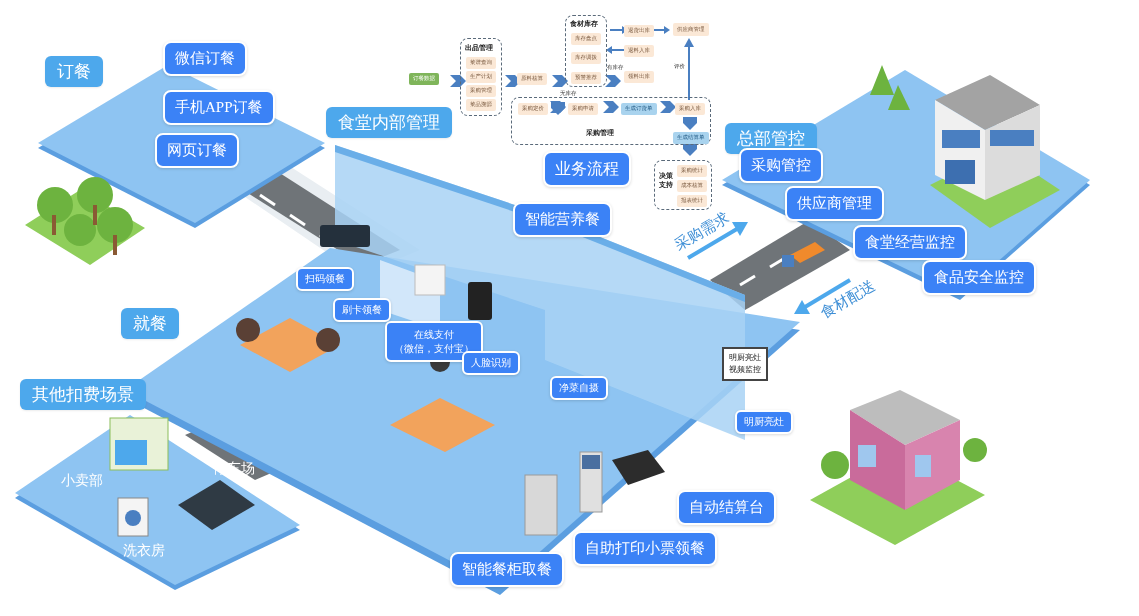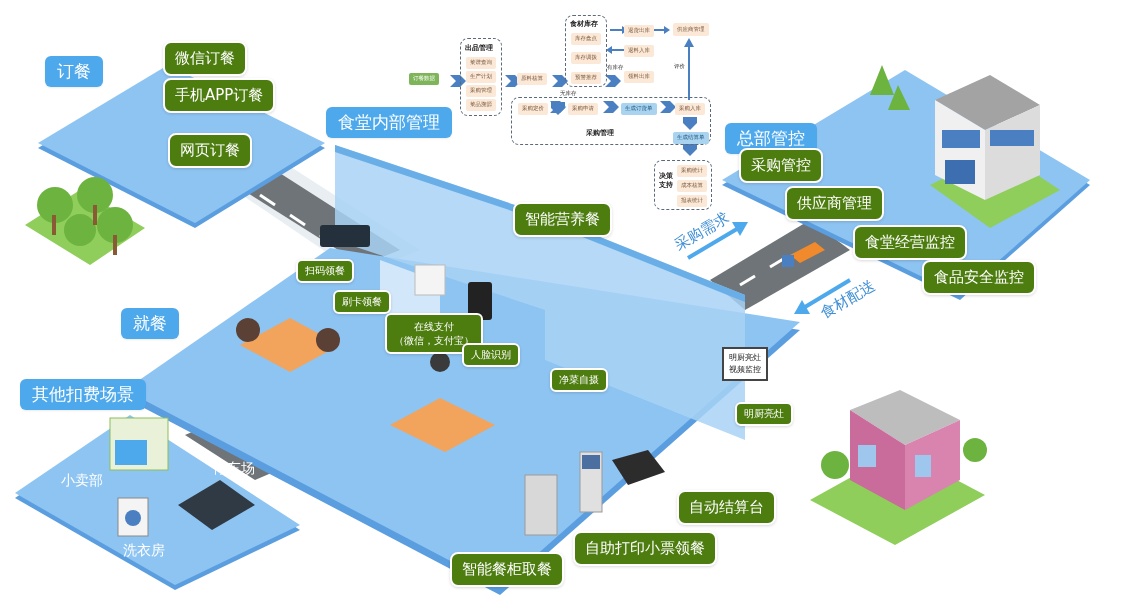--- a/index.html
+++ b/index.html
@@ -7,25 +7,25 @@
   body { position: relative; font-family: "DejaVu Sans", "Liberation Sans", sans-serif; }
   #stage { position: absolute; left: 0; top: 0; width: 1139px; height: 616px; }
   svg.bg { position: absolute; left: 0; top: 0; }
 
   .tag-blue {
     position: absolute; background: #4da8ec; color: #fff; border-radius: 6px;
     font-size: 17px; line-height: 1; padding: 7px 12px; white-space: nowrap;
     box-shadow: 0 1px 2px rgba(0,0,0,0.08);
   }
   .tag-orange {
-    position: absolute; background: #4d7c0f; color: #fff; border-radius: 8px;
+    position: absolute; background: #3b82f6; color: #fff; border-radius: 8px;
     border: 2px solid #fff; font-size: 15px; line-height: 1; padding: 8px 10px;
     white-space: nowrap; box-shadow: 0 1px 3px rgba(0,0,0,0.15);
   }
-  .tag-orange.sm { font-size: 10px; padding: 5px 7px; border-radius: 6px; }
+  .tag-orange.sm { font-size: 10px; padding: 5px 7px; border-radius: 6px; margin-top: 8px; }
   .tag-orange.two { text-align: center; line-height: 1.35; }
   .plain-white { position: absolute; color: #fff; font-size: 14px; white-space: nowrap; }
   .road-label { position: absolute; color: #3f8fd6; font-size: 15px; white-space: nowrap; }
 
   
   .fc-node {
     position: absolute; background: #fbe8d6; color: #7a5a40; font-size: 5.5px;
     line-height: 1; padding: 3px 4px; border-radius: 2px; white-space: nowrap; text-align: center;
   }
   .fc-node.green { background: #7fb55a; color: #fff; }
@@ -180,39 +180,40 @@
       <polygon points="622,26 628,30 622,34"></polygon>
       <line x1="652" y1="30" x2="664" y2="30" stroke="#4a7fc1" stroke-width="2"></line>
       <polygon points="664,26 670,30 664,34"></polygon>
       <line x1="612" y1="50" x2="624" y2="50" stroke="#4a7fc1" stroke-width="2"></line>
       <polygon points="612,46 606,50 612,54"></polygon>
     </g>
   </svg>
 
   <div class="tag-blue" style="left:45px;top:56px;">订餐</div>
   <div class="tag-orange" style="left:163px;top:41px;">微信订餐</div>
-  <div class="tag-orange" style="left:163px;top:78px;">手机APP订餐</div>
-  <div class="tag-orange" style="left:168px;top:133px;">网页订餐</div>
+  <div class="tag-orange" style="left:163px;top:90px;font-family:Liberation Serif, serif;">手机APP订餐</div>
+  <div class="tag-orange" style="left:155px;top:133px;">网页订餐</div>
 
   <div class="tag-blue" style="left:326px;top:107px;">食堂内部管理</div>
   <div class="tag-orange sm" style="left:296px;top:259px;">扫码领餐</div>
   <div class="tag-orange sm" style="left:333px;top:290px;">刷卡领餐</div>
   <div class="tag-orange sm two" style="left:385px;top:313px;">
     <div>在线支付</div>
     <div>（微信，支付宝）</div>
   </div>
   <div class="tag-orange sm" style="left:462px;top:343px;">人脸识别</div>
   <div class="tag-orange" style="left:513px;top:202px;">智能营养餐</div>
   <div class="tag-orange sm" style="left:550px;top:368px;">净菜自摄</div>
   <div class="tag-orange sm" style="left:735px;top:402px;">明厨亮灶</div>
   <div class="monitor-screen" style="left:722px;top:347px;">
     <div>明厨亮灶</div>
     <div>视频监控</div>
   </div>
 
+  <div class="tag-orange" style="left:543px;top:151px;font-size:16px;">业务流程</div>
 
   <div>
     <div class="fc-node green" style="left:409px;top:73px;">订餐数据</div>
 
     <div class="fc-group" style="left:460px;top:38px;width:42px;height:78px;"></div>
     <div class="fc-title" style="left:465px;top:43px;">出品管理</div>
     <div class="fc-node" style="left:466px;top:57px;">菜谱查询</div>
     <div class="fc-node" style="left:466px;top:71px;">生产计划</div>
     <div class="fc-node" style="left:466px;top:85px;">采购管理</div>
     <div class="fc-node" style="left:466px;top:99px;">菜品溯源</div>

